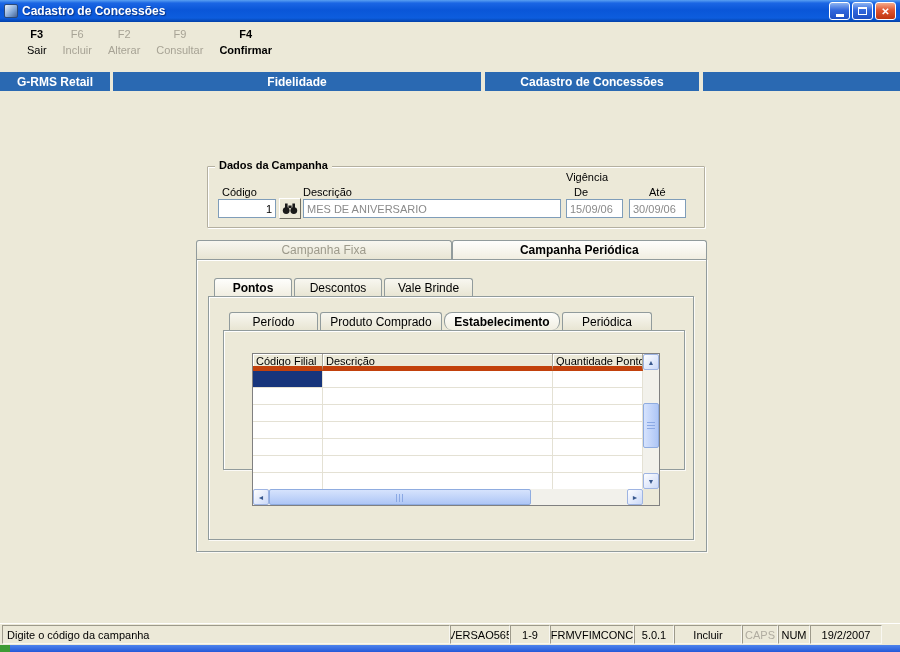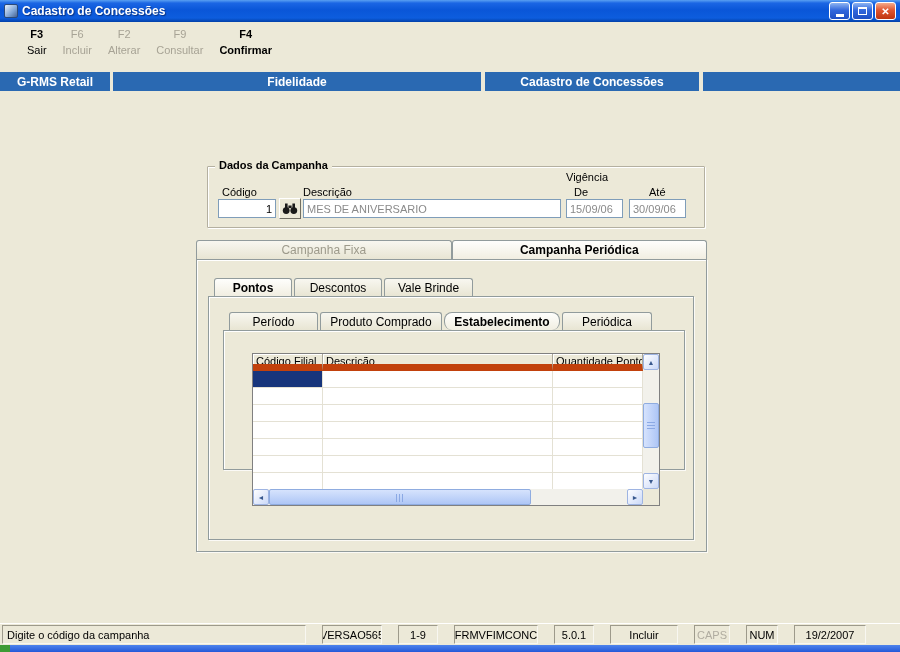--- a/index.html
+++ b/index.html
@@ -82,21 +82,21 @@
 
   .tabctl-detail { position:absolute; left:14px; top:15px; width:462px; height:158px; }
   .detail-tabs { display:flex; height:18px; padding-left:6px; gap:2px; position:relative; z-index:2; }
   .detail-body { top:18px; left:0; right:0; bottom:0; }
   .d-periodo { width:89px; } .d-produto { width:122px; } .d-estab { width:116px;border-radius:8px; } .d-freq { width:90px; }
 
   
   .grid { position:absolute; left:28px; top:22px; width:408px; height:153px;
     border:1px solid #808080; background:#fff; overflow:hidden; }
   .grid-header { position:absolute; top:0; left:0; height:17px; display:flex; }
-  .gh-cell { background:#ECE9D8; border-right:1px solid #ACA899; border-bottom:7px solid #c2410c;
+  .gh-cell { background:#ECE9D8; border-right:1px solid #ACA899; border-bottom:5px solid #c2410c;
     box-shadow:inset 1px 1px 0 #FFFFFF; font-size:11px; color:#000; padding:1px 3px; white-space:nowrap; overflow:hidden; }
   .ghc1 { width:70px; } .ghc2 { width:230px; } .ghc3 { width:90px; }
   .grid-rows { position:absolute; top:17px; left:0; width:390px; bottom:16px; overflow:hidden; }
   .grid-row { height:17px; display:flex; border-bottom:1px solid #E4E1D4; }
   .g-cell { border-right:1px solid #E4E1D4; height:100%; }
   .gc1 { width:70px; } .gc2 { width:230px; } .gc3 { width:90px; }
   .g-cell.selected { background:#17357C; }
 
   
   .sb-btn { flex:0 0 16px; width:16px; height:16px; background:linear-gradient(135deg,#FEFEFF,#CBD9F8);
@@ -111,21 +111,21 @@
     background:repeating-linear-gradient(180deg,#8BA9E4 0 1px,transparent 1px 3px); }
   .hsb { position:absolute; left:0; bottom:0; right:16px; height:16px; display:flex; background:#F2F1EB; }
   .hsb .sb-track { flex:1; position:relative; }
   .hsb .sb-thumb { top:0; bottom:0; left:0; width:262px; background:linear-gradient(180deg,#D6E3FD,#AEC6F6); }
   .hsb .sb-thumb::after { content:""; display:block; height:8px; width:8px; margin:4px auto 0;
     background:repeating-linear-gradient(90deg,#8BA9E4 0 1px,transparent 1px 3px); }
   .sb-corner { position:absolute; right:0; bottom:0; width:16px; height:16px; background:#ECE9D8; }
 
   
   .statusbar { position:absolute; left:0; right:0; top:623px; height:22px; background:#ECE9D8;
-    display:flex; align-items:center; padding:0 2px; gap:16px; border-top:1px solid #FFFFFF; }
+    display:flex; align-items:center; padding:0 2px; gap:0; border-top:1px solid #FFFFFF; }
   .sb-panel { height:19px; border:1px solid; border-color:#9D9A8B #F8F7F1 #F8F7F1 #9D9A8B;
     font-size:11px; color:#000; display:flex; align-items:center; justify-content:center;
     padding:0 4px; white-space:nowrap; overflow:hidden; }
   .sb-msg { flex:1; justify-content:flex-start; }
   .w60{width:60px;} .w40{width:40px;} .w84{width:84px;} .w68{width:68px;} .w36{width:36px;} .w32{width:32px;} .w72{width:72px;}
   .sb-panel.dimtext { color:#B0ACA0; }
   .sb-endspacer { width:16px; height:19px; }
 
   
   .taskbar { position:absolute; left:0; right:0; bottom:0; height:7px;

